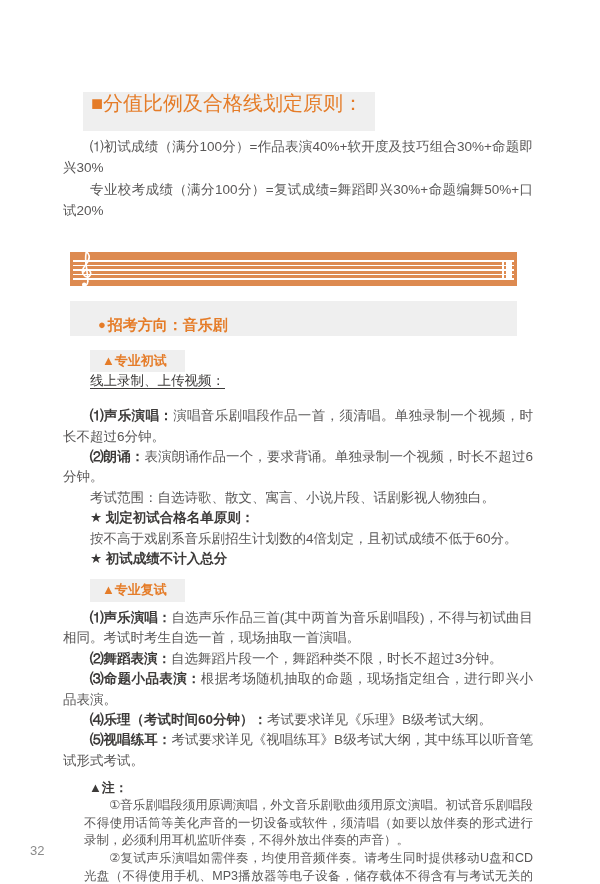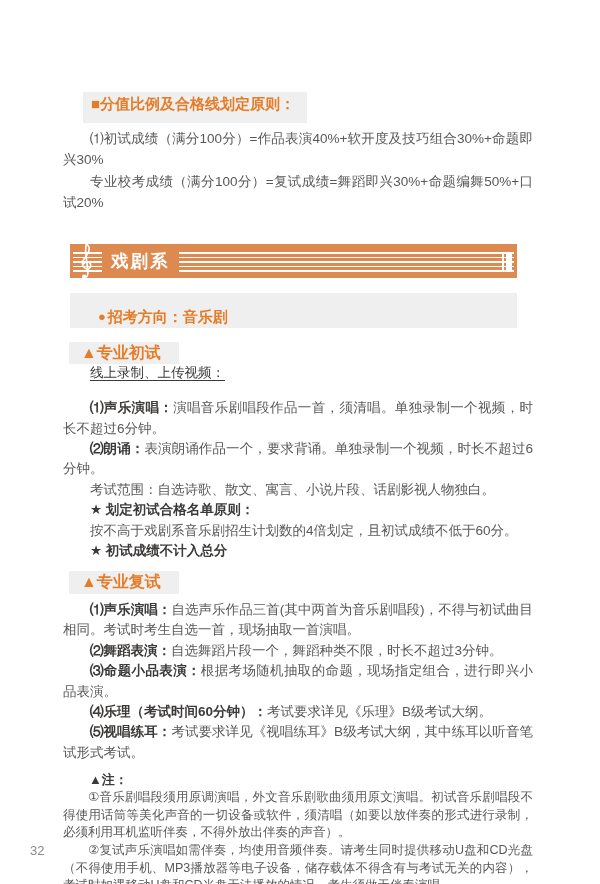--- a/index.html
+++ b/index.html
@@ -23,35 +23,35 @@
     position:absolute;
     left:63px;top:92px;
     width:470px;
   }
 
   
   .box-heading{
     display:inline-block;
     background:var(--box_bg);
     color:var(--accent);
-    font-weight:bold;
-    font-size:15px;
+    font-weight:normal;
+    font-size:20px;
     line-height:15px;
-    padding:4px 12px 12px 8px;
+    padding:4px 12px 20px 8px;
     margin-left:20px;
   }
   .sub-box-heading{
     display:inline-block;
     background:var(--box_bg);
     color:var(--accent);
     font-weight:bold;
-    font-size:16px;
+    font-size:13px;
     line-height:14.5px;
     padding:4px 18px 4px 12px;
-    margin-left:6px;
+    margin-left:27px;
   }
 
   
   .para{
     font-size:13.5px;
     line-height:20.4px;
     color:var(--body_text);
     text-indent:2em;
     text-align:justify;
   }
@@ -138,20 +138,21 @@
     font-weight:bold;
     color:var(--dark_text);
     line-height:18px;
   }
   .note-para{
     font-size:12.5px;
     line-height:17.6px;
     color:var(--body_text);
     text-indent:2em;
     text-align:justify;
+    margin-left:21px;
   }
 
   .page-number{
     position:absolute;
     left:30px;top:843px;
     font-size:13px;
     color:var(--page_num);
   }
 </style>
 </head>
@@ -169,21 +170,20 @@
 
     
     <div class="banner">
       <div class="staff-lines"></div>
       <svg class="clef" viewBox="0 0 20 44" xmlns="http://www.w3.org/2000/svg">
         <path d="M10.5 1.5 C14.5 5 14.5 10 10 15.5 C5.5 21 4.5 25.5 8.5 28.5 C12.5 31.5 16 28 15 24.5 C14 21 9.5 20.5 7.5 24" fill="none" stroke="#fff" stroke-width="1.8" stroke-linecap="round"></path>
         <path d="M10.5 1.5 C9 7 9.5 13 10.5 19 C11.2 24 12 30 12 34.5" fill="none" stroke="#fff" stroke-width="1.8" stroke-linecap="round"></path>
         <path d="M12 34.5 C12 38.5 9 40.5 6.8 38.8" fill="none" stroke="#fff" stroke-width="1.8" stroke-linecap="round"></path>
         <circle cx="8" cy="38.2" r="2.4" fill="#fff"></circle>
       </svg>
-      <div class="banner-title">戏剧系</div>
       <div class="barline-thin"></div>
       <div class="barline-thick"></div>
     </div>
 
     
     <div class="direction-bar">
       <span class="bullet">●</span><span>招考方向：音乐剧</span>
     </div>
 
     

